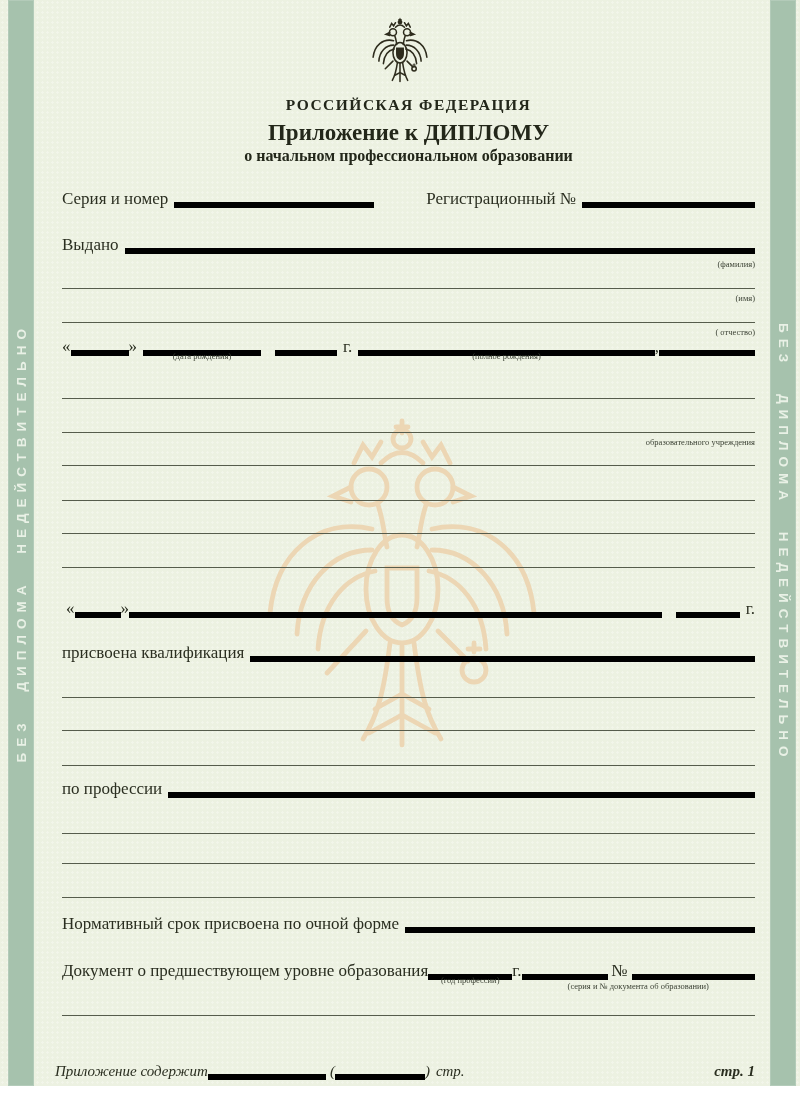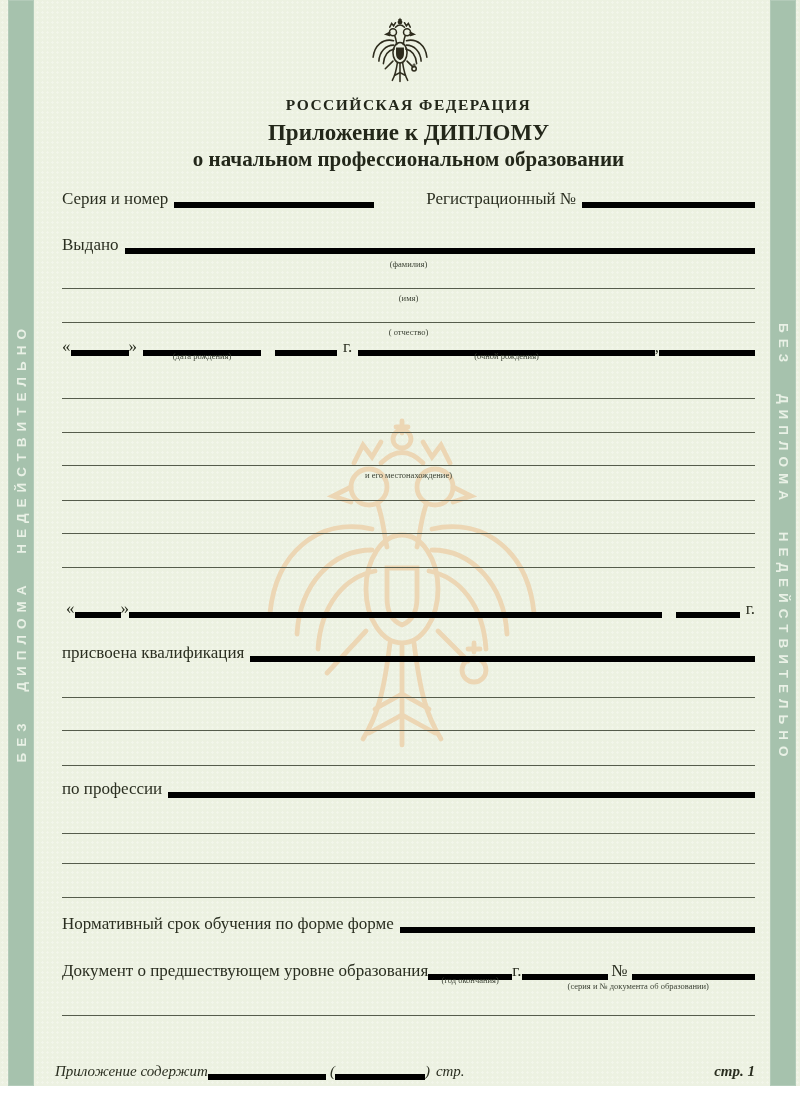--- a/index.html
+++ b/index.html
@@ -22,31 +22,31 @@
   .band-left{left:8px;}
   .band-right{right:4px;}
   .band-text{writing-mode:vertical-rl;font-family:"Liberation Sans",sans-serif;
     font-weight:bold;font-size:13.5px;letter-spacing:6px;word-spacing:16px;
     color:#e9f1e6;white-space:nowrap;}
   .band-left .band-text{transform:rotate(180deg);}
   .emblem{position:absolute;left:50%;transform:translateX(-50%);top:16px;}
   .t1,.t2,.t3{position:absolute;left:62px;right:45px;text-align:center;font-weight:bold;color:#23271a;}
   .t1{top:96px;font-size:15.5px;letter-spacing:1.5px;}
   .t2{top:120px;font-size:23px;}
-  .t3{top:147px;font-size:21px;text-align:center;}
+  .t3{top:147px;font-size:16px;text-align:center;}
   .row{position:absolute;left:62px;right:45px;height:22px;display:flex;align-items:flex-end;font-size:17px;}
   .lbl{white-space:nowrap;line-height:1.05;}
   .seg{position:relative;border-bottom:6px solid #000000;align-self:stretch;}
   .grow{flex:1;}
   .gap{align-self:stretch;}
   .cap{position:absolute;top:100%;margin-top:2px;left:0;width:100%;text-align:center;
        font-size:8.5px;color:#3a4033;white-space:nowrap;line-height:1;}
   .seg-group{position:relative;display:flex;flex:1;align-items:flex-end;}
   .hr{position:absolute;left:62px;right:45px;border-top:1px solid #565c4c;height:0;}
-  .hrcap{position:absolute;left:62px;right:45px;text-align:center;font-size:8.5px;color:#3a4033;line-height:1;}
+  .hrcap{position:absolute;left:62px;right:45px;text-align:right;font-size:8.5px;color:#3a4033;line-height:1;}
   .footer-row{position:absolute;left:55px;right:45px;top:1058px;height:22px;display:flex;
     align-items:flex-end;font-size:15px;font-style:italic;}
   .page-num{font-weight:bold;font-style:italic;white-space:nowrap;}
   .watermark{position:absolute;left:252px;top:415px;opacity:.8;pointer-events:none;}
   .ml6{margin-left:6px;} .mr6{margin-right:6px;}
 </style>
 </head>
 <body>
 
 <div class="doc">
@@ -126,30 +126,30 @@
     <span class="lbl">«</span>
     <span class="seg" style="width:58px"></span>
     <span class="lbl mr6">»</span>
     <span class="seg" style="width:118px">
       <span class="cap">(дата рождения)</span>
     </span>
     <span class="gap" style="width:14px"></span>
     <span class="seg mr6" style="width:62px"></span>
     <span class="lbl mr6">г.</span>
     <span class="seg grow">
-      <span class="cap">(очной рождения)</span>
+      <span class="cap">(полное рождения)</span>
     </span>
     <span class="lbl">,</span>
     <span class="seg" style="width:96px"></span>
   </div>
 
   <div class="hr" style="top:398px"></div>
   <div class="hr" style="top:432px"></div>
+  <div class="hrcap" style="top:438px">образовательного учреждения</div>
   <div class="hr" style="top:465px"></div>
-  <div class="hrcap" style="top:471px">и его местонахождение)</div>
 
   <div class="hr" style="top:500px"></div>
   <div class="hr" style="top:533px"></div>
   <div class="hr" style="top:567px"></div>
 
   <div class="row" style="top:596px">
     <span class="lbl" style="margin-left:4px">«</span>
     <span class="seg" style="width:46px"></span>
     <span class="lbl">»</span>
     <span class="seg grow"></span>
@@ -168,28 +168,28 @@
 
   <div class="row" style="top:776px">
     <span class="lbl">по профессии</span>
     <span class="seg grow ml6"></span>
   </div>
   <div class="hr" style="top:833px"></div>
   <div class="hr" style="top:863px"></div>
   <div class="hr" style="top:897px"></div>
 
   <div class="row" style="top:911px">
-    <span class="lbl">Нормативный срок обучения по форме форме</span>
+    <span class="lbl">Нормативный срок присвоена по очной форме</span>
     <span class="seg grow ml6"></span>
   </div>
 
   <div class="row" style="top:958px">
     <span class="lbl">Документ о предшествующем уровне образования</span>
     <span class="seg" style="width:84px">
-      <span class="cap">(год окончания)</span>
+      <span class="cap">(год профессии)</span>
     </span>
     <span class="lbl">г.</span>
     <span class="seg-group">
       <span class="seg" style="width:86px"></span>
       <span class="lbl" style="padding:0 4px">№</span>
       <span class="seg grow"></span>
       <span class="cap">(серия и № документа об образовании)</span>
     </span>
   </div>
 

